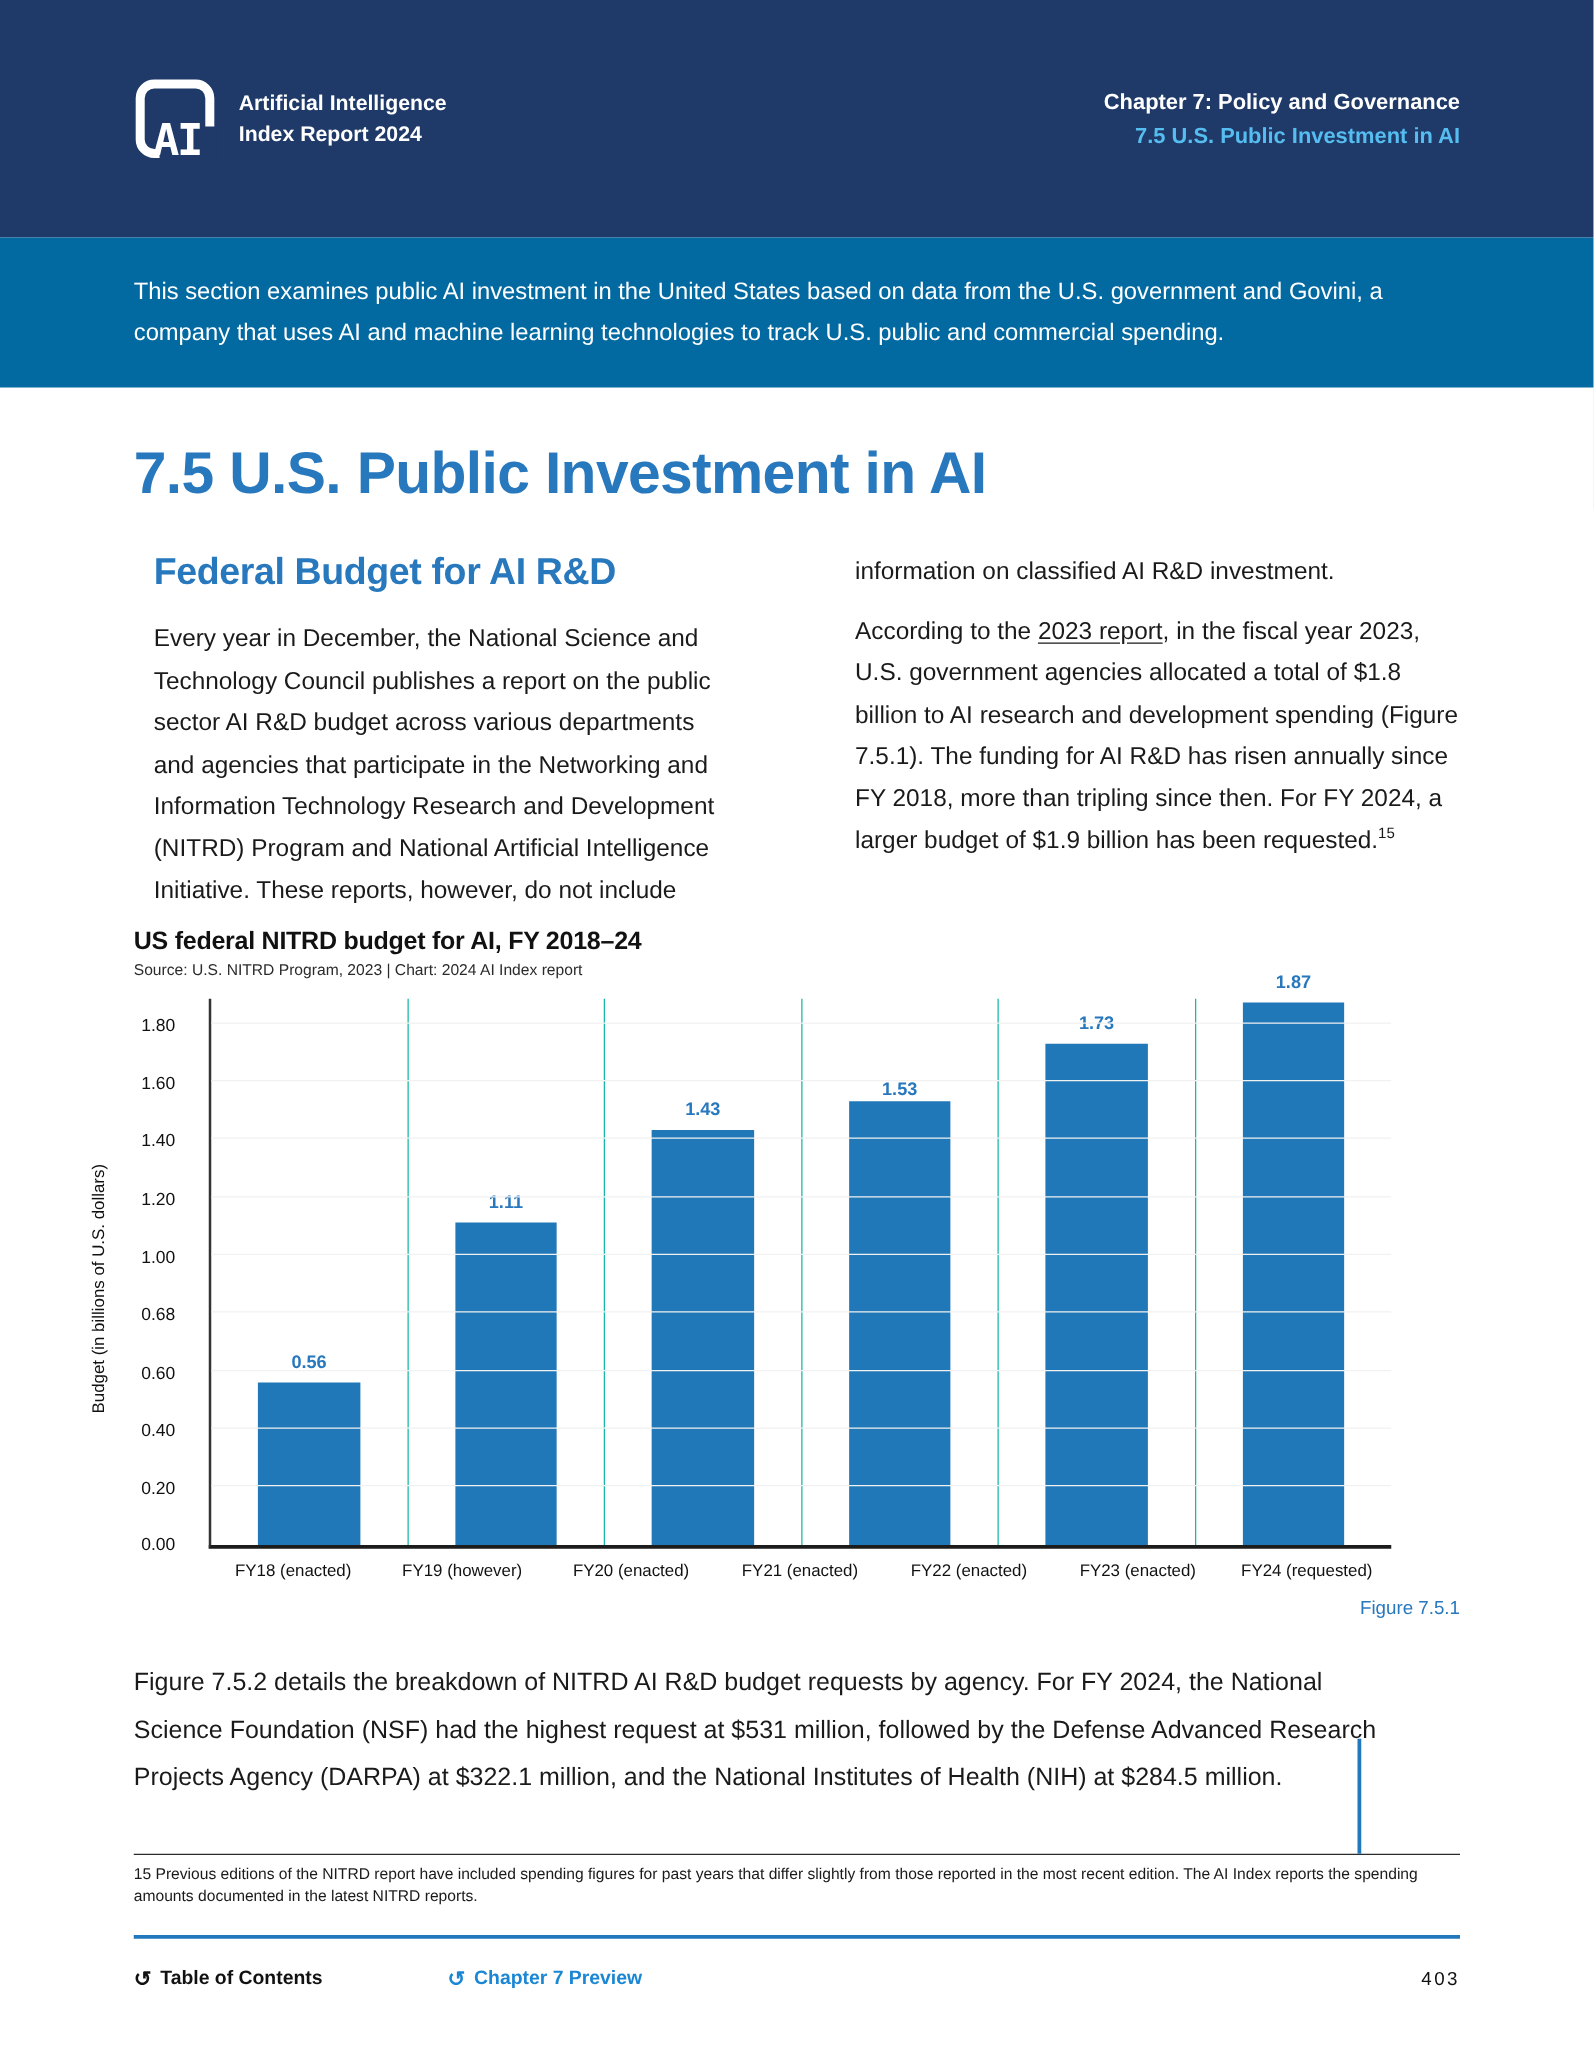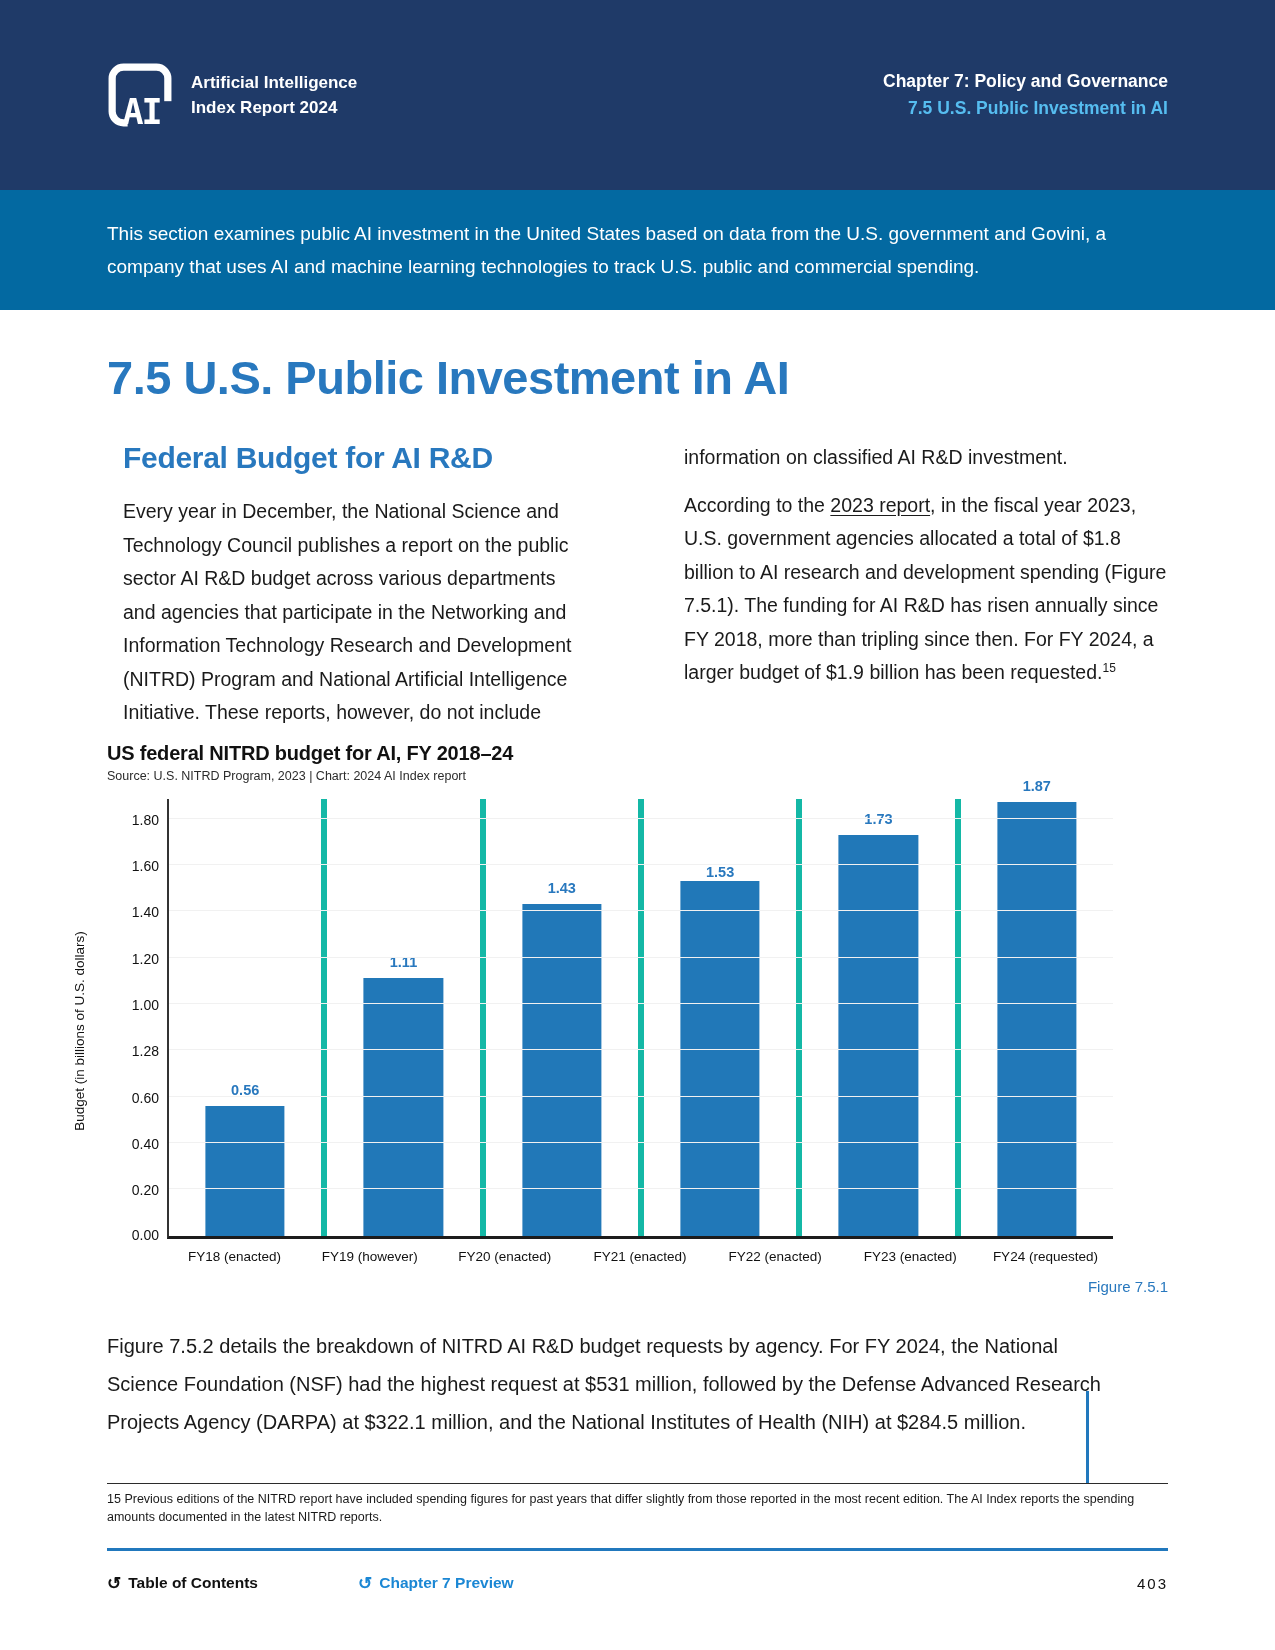--- a/index.html
+++ b/index.html
@@ -45,31 +45,31 @@
   .chart-block { margin-top:12px; }
   .chart-title { font-size:20px; font-weight:bold; color:#111; letter-spacing:-0.2px; }
   .chart-source { font-size:12.5px; color:#2b2b2b; margin-top:4px; }
   .chart-wrap { position:relative; margin-left:60px; margin-top:16px; width:946px; }
   .plot {
     position:relative; height:440px;
     border-left:2px solid #333; border-bottom:3px solid #1c1c1c;
   }
   .hgrid { position:absolute; left:0; right:0; height:1px; background:#f1f1f1; }
   .ytick {
-    position:absolute; left:-56px; width:46px; text-align:right;
+    position:absolute; left:-56px; width:46px; text-align:left;
     font-size:14px; color:#111;
   }
   .ylabel {
     position:absolute; left:-88px; top:50%;
     transform:translate(-50%,-50%) rotate(-90deg); transform-origin:center;
     white-space:nowrap; font-size:13.5px; color:#111;
   }
   .cells { position:absolute; left:0; right:0; top:0; bottom:0; display:flex; }
   .cell { flex:1; position:relative; }
-  .cell + .cell { border-left:6px solid #14b8a6; }
+  .cell + .cell { border-left:1px solid #14b8a6; }
   .bar { position:absolute; bottom:0; left:50%; transform:translateX(-50%); width:52%; }
   .bar-label {
     position:absolute; left:0; width:100%; text-align:center;
     font-size:14.5px; font-weight:bold; color:#2878be;
   }
   .xlabels { display:flex; margin-top:10px; }
   .xlabel { flex:1; text-align:center; font-size:13.5px; color:#111; }
   .fig-caption { text-align:right; font-size:15px; color:#2878be; margin-top:14px; }
   
   .below-para { margin-top:32px; font-size:20px; line-height:38px; color:#1a1a1a; max-width:1015px; }
@@ -162,21 +162,21 @@
               </div>
             </div>
         <div class="ytick" style="bottom: -7px;">0.00</div>
             <div class="hgrid" style="bottom: 46.3158px;"></div>
             <div class="ytick" style="bottom: 37.3158px;">0.20</div>
             <div class="hgrid" style="bottom: 92.6316px;"></div>
             <div class="ytick" style="bottom: 83.6316px;">0.40</div>
             <div class="hgrid" style="bottom: 138.947px;"></div>
             <div class="ytick" style="bottom: 129.947px; margin-top: 32px;">0.60</div>
             <div class="hgrid" style="bottom: 185.263px;"></div>
-            <div class="ytick" style="bottom: 176.263px;">1.28</div>
+            <div class="ytick" style="bottom: 176.263px;">0.68</div>
             <div class="hgrid" style="bottom: 231.579px;"></div>
             <div class="ytick" style="bottom: 222.579px;">1.00</div>
             <div class="hgrid" style="bottom: 277.895px;"></div>
             <div class="ytick" style="bottom: 268.895px;">1.20</div>
             <div class="hgrid" style="bottom: 324.211px;"></div>
             <div class="ytick" style="bottom: 315.211px;">1.40</div>
             <div class="hgrid" style="bottom: 370.526px;"></div>
             <div class="ytick" style="bottom: 361.526px;">1.60</div>
             <div class="hgrid" style="bottom: 416.842px;"></div>
             <div class="ytick" style="bottom: 407.842px;">1.80</div>

